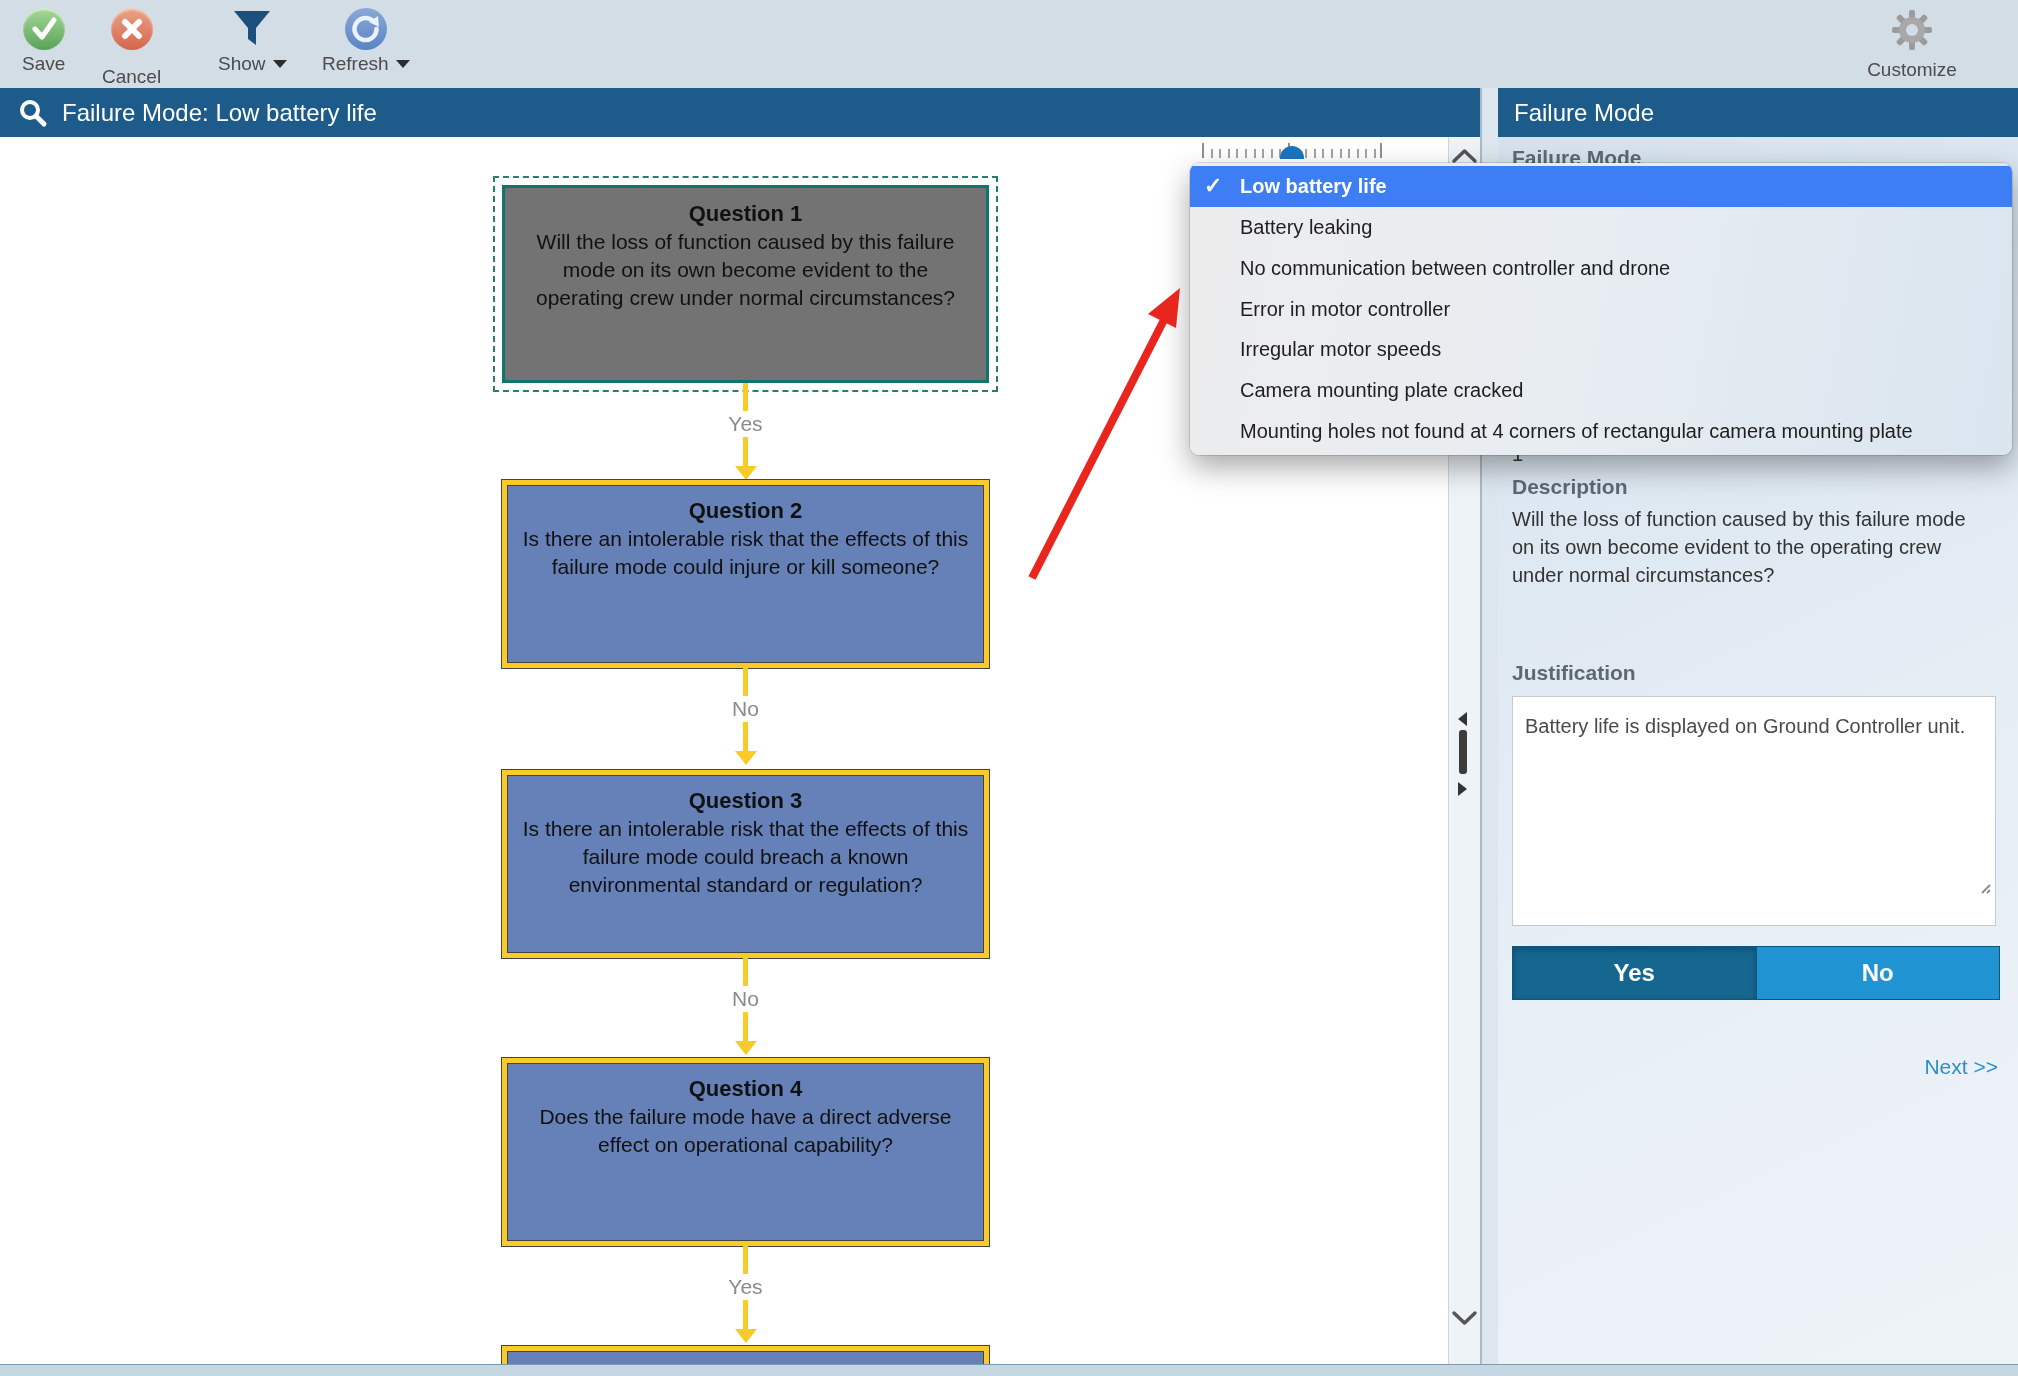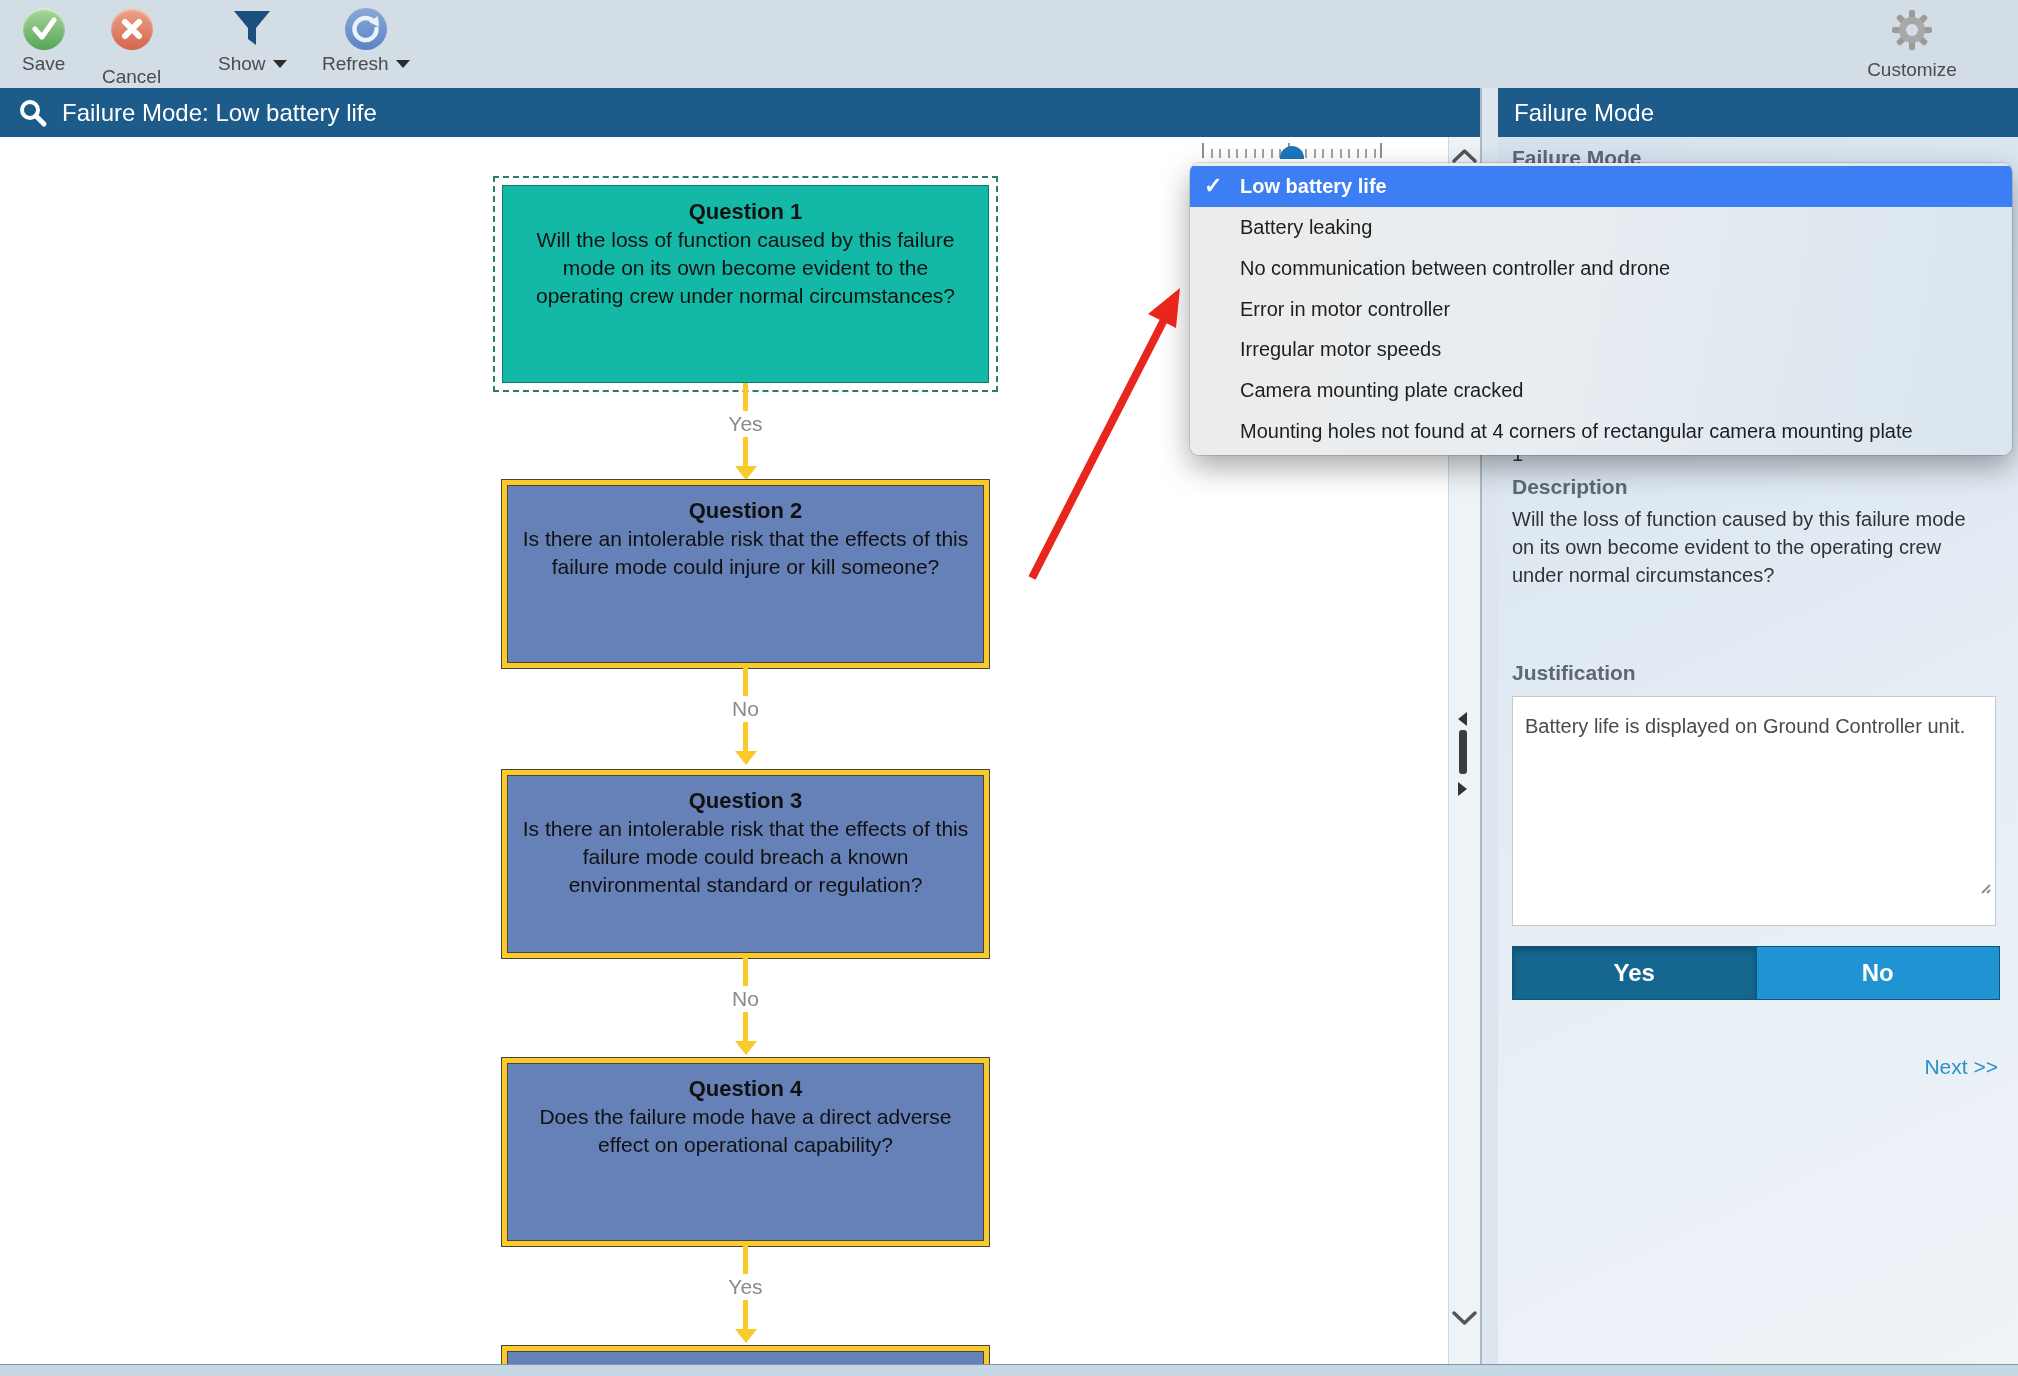--- a/index.html
+++ b/index.html
@@ -29,21 +29,21 @@
   
   .canvas{left:0;top:137px;width:1448px;height:1229px;background:#ffffff;overflow:hidden;}
   .scrollcol{left:1448px;top:137px;width:32px;height:1229px;background:#eef3f7;border-left:1px solid #ccd7df;}
   .splitter{left:1480px;top:88px;width:18px;height:1288px;background:#dde6ee;border-left:2px solid #a9bac7;border-right:2px solid #a9bac7;}
   .grip-bar{left:1459px;top:730px;width:8px;height:44px;background:#3c3c3c;border-radius:3px;}
   .tri-left{left:1458px;top:712px;width:0;height:0;border-top:7px solid transparent;border-bottom:7px solid transparent;border-right:9px solid #333;}
   .tri-right{left:1458px;top:782px;width:0;height:0;border-top:7px solid transparent;border-bottom:7px solid transparent;border-left:9px solid #333;}
 
   
   .qbox{position:absolute;left:502px;width:487px;box-sizing:border-box;text-align:center;padding:12px 14px 0 14px;}
-  .qbox-yellow{background:#14b8a6;border:1px solid #0f766e;}
+  .qbox-yellow{background:#737373;border:3px solid #0f766e;}
   .qbox-blue{background:#6681b7;border:5px solid #f9ca28;outline:1px solid #444;box-shadow:inset 0 0 0 1px #444;}
   .q-title{font-size:22px;font-weight:bold;color:#111;line-height:28px;}
   .q-body{font-size:21px;color:#111;line-height:28px;}
   .sel-outline{position:absolute;left:493px;width:505px;border:2px dashed #2a7d6c;box-sizing:border-box;}
   .conn{position:absolute;left:502px;width:487px;display:flex;flex-direction:column;align-items:center;}
   .conn-stub{width:5px;background:#f9ca28;}
   .conn-label{font-size:21px;color:#8a8a8a;line-height:26px;}
   .conn-line{width:5px;background:#f9ca28;}
   .conn-head{width:0;height:0;border-left:11px solid transparent;border-right:11px solid transparent;border-top:14px solid #f9ca28;}
 

